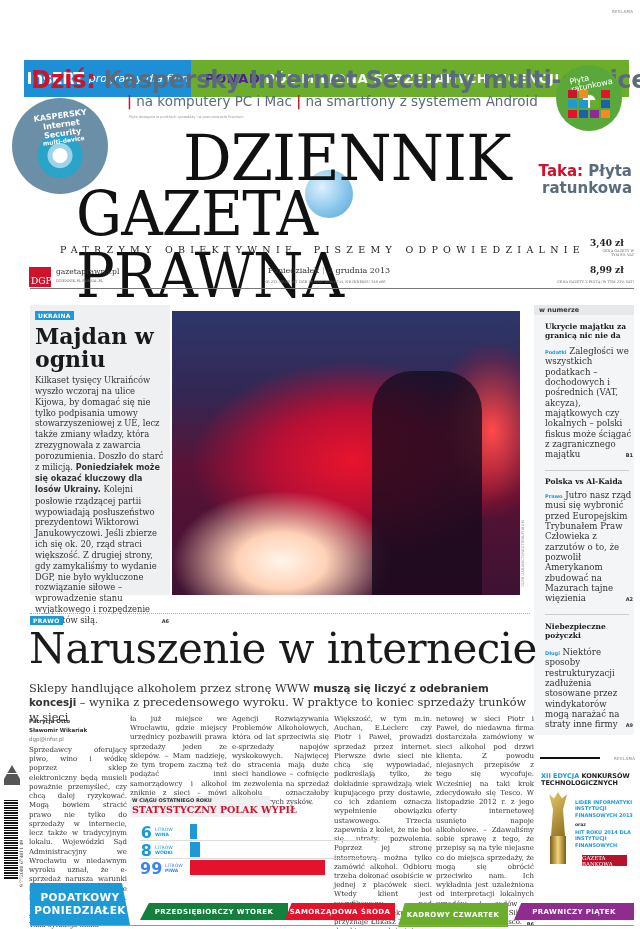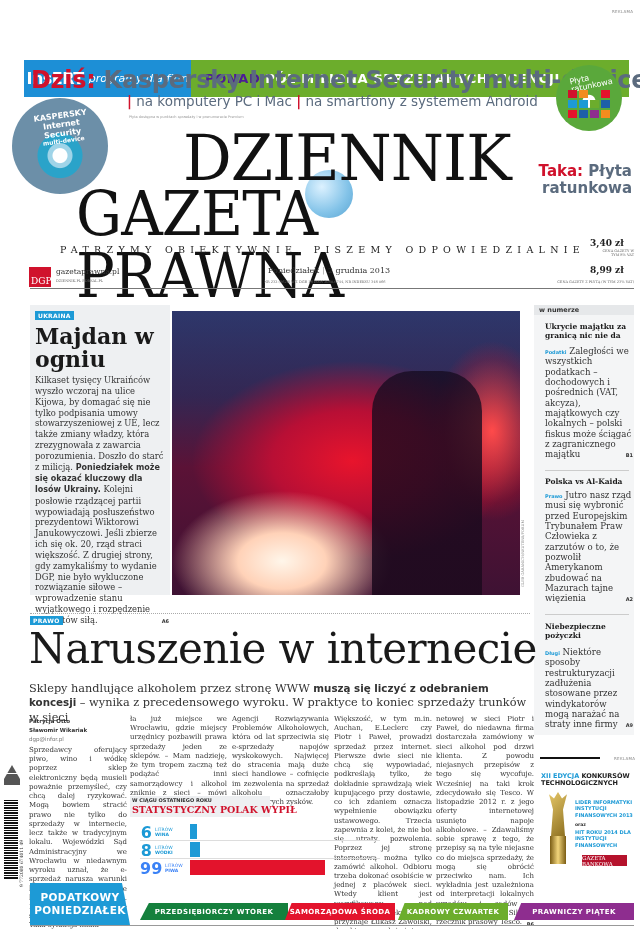--- a/index.html
+++ b/index.html
@@ -97,21 +97,21 @@
   .stat-bar { position:absolute; height:15px; }
   .stat-red .stat-num, .stat-red .stat-lbl { color:#3b82f6; }
   .stat-sep { position:absolute; left:140px; width:240px; height:1px; background:#ddd; }
 
   
   .tabs-line { position:absolute; left:30px; top:925px; width:604px; height:1px; background:#999; }
   .tab { position:absolute; font-family:"DejaVu Sans",sans-serif; font-weight:bold; color:#fff; font-size:7px; letter-spacing:0.4px; display:flex; align-items:center; justify-content:center; }
   .tab-pod { left:30px; top:883px; width:100px; height:42px; background:#1d9ad6; font-size:10.5px; line-height:1.25; text-align:center; flex-direction:column; clip-path:polygon(0 0, 92% 0, 100% 100%, 0 100%); }
   .tab-wt { left:140px; top:903px; width:148px; height:17px; background:#15803d; clip-path:polygon(6% 0, 100% 0, 100% 100%, 0 100%); }
   .tab-sr { left:285px; top:903px; width:110px; height:17px; background:#e3132c; clip-path:polygon(6% 0, 100% 0, 100% 100%, 0 100%); }
-  .tab-cz { left:398px; top:903px; width:110px; height:17px; background:#6cad2c; clip-path:polygon(6% 0, 100% 0, 100% 100%, 0 100%); }
+  .tab-cz { left:398px; top:903px; width:110px; height:24px; background:#6cad2c; clip-path:polygon(6% 0, 100% 0, 100% 100%, 0 100%); }
   .tab-pt { left:514px; top:903px; width:120px; height:17px; background:#8e2d8f; clip-path:polygon(6% 0, 100% 0, 100% 100%, 0 100%); }
 
   
   .ad2-bar { position:absolute; left:540px; top:757px; width:60px; height:2px; background:#111; }
   .ad2-text1 { position:absolute; left:541px; top:773px; width:95px; font-family:"DejaVu Sans",sans-serif; font-weight:bold; font-size:6.5px; line-height:1.15; color:#222; }
   .ad2-text1 .blue { color:#1d9ad6; }
   .ad2-blue { position:absolute; left:575px; width:62px; font-family:"DejaVu Sans",sans-serif; font-weight:bold; font-size:5px; line-height:1.25; color:#1d9ad6; }
   .ad2-oraz { position:absolute; left:575px; top:822px; font-family:"DejaVu Sans",sans-serif; font-weight:bold; font-size:4.5px; color:#333; }
   .trophy { position:absolute; left:542px; top:792px; width:32px; height:76px; }
   .trophy .fig { position:absolute; left:6px; top:0; width:20px; height:44px; background:linear-gradient(135deg,#e7c869,#8a6d1e); clip-path:polygon(50% 0,70% 15%,95% 5%,75% 40%,85% 100%,15% 100%,25% 40%,5% 5%,30% 15%); }

